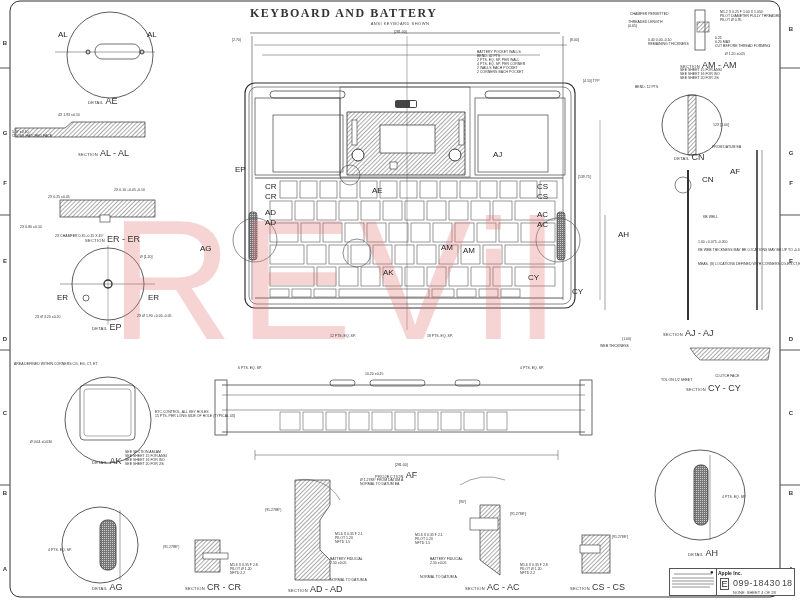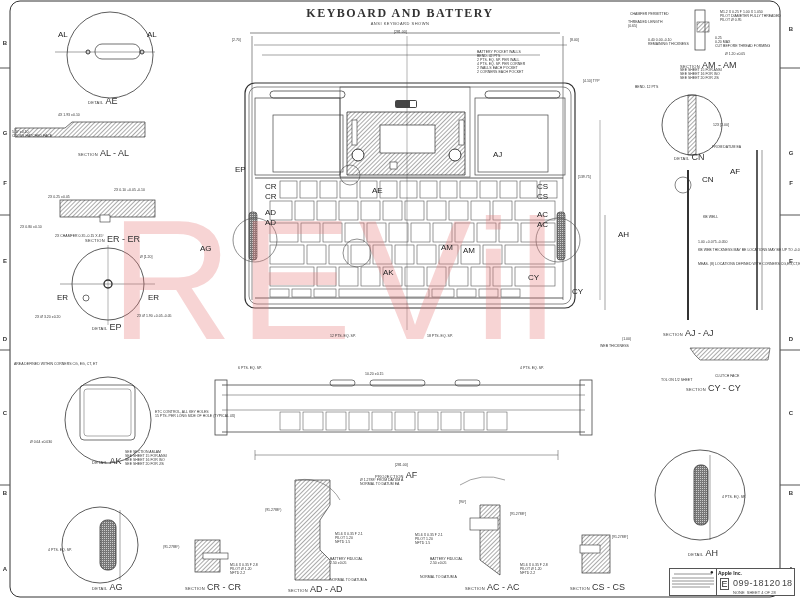--- a/index.html
+++ b/index.html
@@ -1,20 +1,20 @@
 <!DOCTYPE html>
 <html><head>
 <meta charset="utf-8">
 <style>
   * { box-sizing: border-box; margin: 0; padding: 0; }
   html, body { width: 800px; height: 600px; background: #ffffff; overflow: hidden; }
   body { position: relative; font-family: "Liberation Sans", sans-serif; color: #222; }
   .abs { position: absolute; }
   .sheet { left: 0; top: 0; width: 800px; height: 600px; }
-  .title { left: 250px; top: 6px; width: 300px; text-align: center; font-family: "Liberation Serif", serif; font-size: 12px; font-weight: bold; letter-spacing: 1.5px; color: #333; }
+  .title { left: 250px; top: 6px; width: 300px; font-family: "Liberation Serif", serif; font-size: 12px; font-weight: bold; letter-spacing: 1.5px; color: #333; }
   .subtitle { left: 250px; top: 21px; width: 300px; text-align: center; font-size: 4px; color: #444; letter-spacing: .5px; }
   .lbl { font-size: 9px; color: #333; white-space: nowrap; }
   .lbl .pre { font-size: 4px; letter-spacing: .3px; margin-right: 2px; }
   .tiny { font-size: 3.5px; line-height: 4px; color: #333; white-space: nowrap; }
   .callout { font-size: 8px; color: #222; white-space: nowrap; }
   .zone { font-size: 6px; font-weight: bold; color: #333; width: 10px; text-align: center; }
   .watermark { left: 110px; top: 195px; font-family: Liberation Sans, sans-serif; font-size: 170px; color: rgba(230,120,120,0.32); letter-spacing: 6px; pointer-events: none; line-height: 1; }
   .titleblock { left: 669px; top: 568px; width: 126px; height: 28px; border: 1px solid #555; background: #fff; }
   .tb-company { left: 718px; top: 570px; font-size: 5px; font-weight: bold; }
   .tb-size { left: 720px; top: 578px; width: 9px; height: 12px; border: 1px solid #555; font-size: 9px; text-align: center; line-height: 11px; }
@@ -454,15 +454,15 @@
     <line x1="0" y1="6" x2="42" y2="6" stroke="#777" stroke-width=".8"></line>
     <line x1="0" y1="9" x2="42" y2="9" stroke="#777" stroke-width=".8"></line>
     <line x1="0" y1="12" x2="42" y2="12" stroke="#777" stroke-width=".8"></line>
     <line x1="0" y1="15" x2="38" y2="15" stroke="#777" stroke-width=".8"></line>
   </svg>
 </div>
 <div class="abs" style="left:716px;top:568px;width:1px;height:28px;background:#555"></div>
 <div class="abs" style="left:710px;top:569px;font-size:6px">●</div>
 <div class="abs tb-company">Apple Inc.</div>
 <div class="abs tb-size">E</div>
-<div class="abs tb-num">099-18120</div>
+<div class="abs tb-num">099-18430</div>
 <div class="abs tb-rev">18</div>
 <div class="abs tb-scale"><span>NONE</span>&nbsp;&nbsp;<span>SHEET 4 OF 28</span></div>
 
 </body></html>

